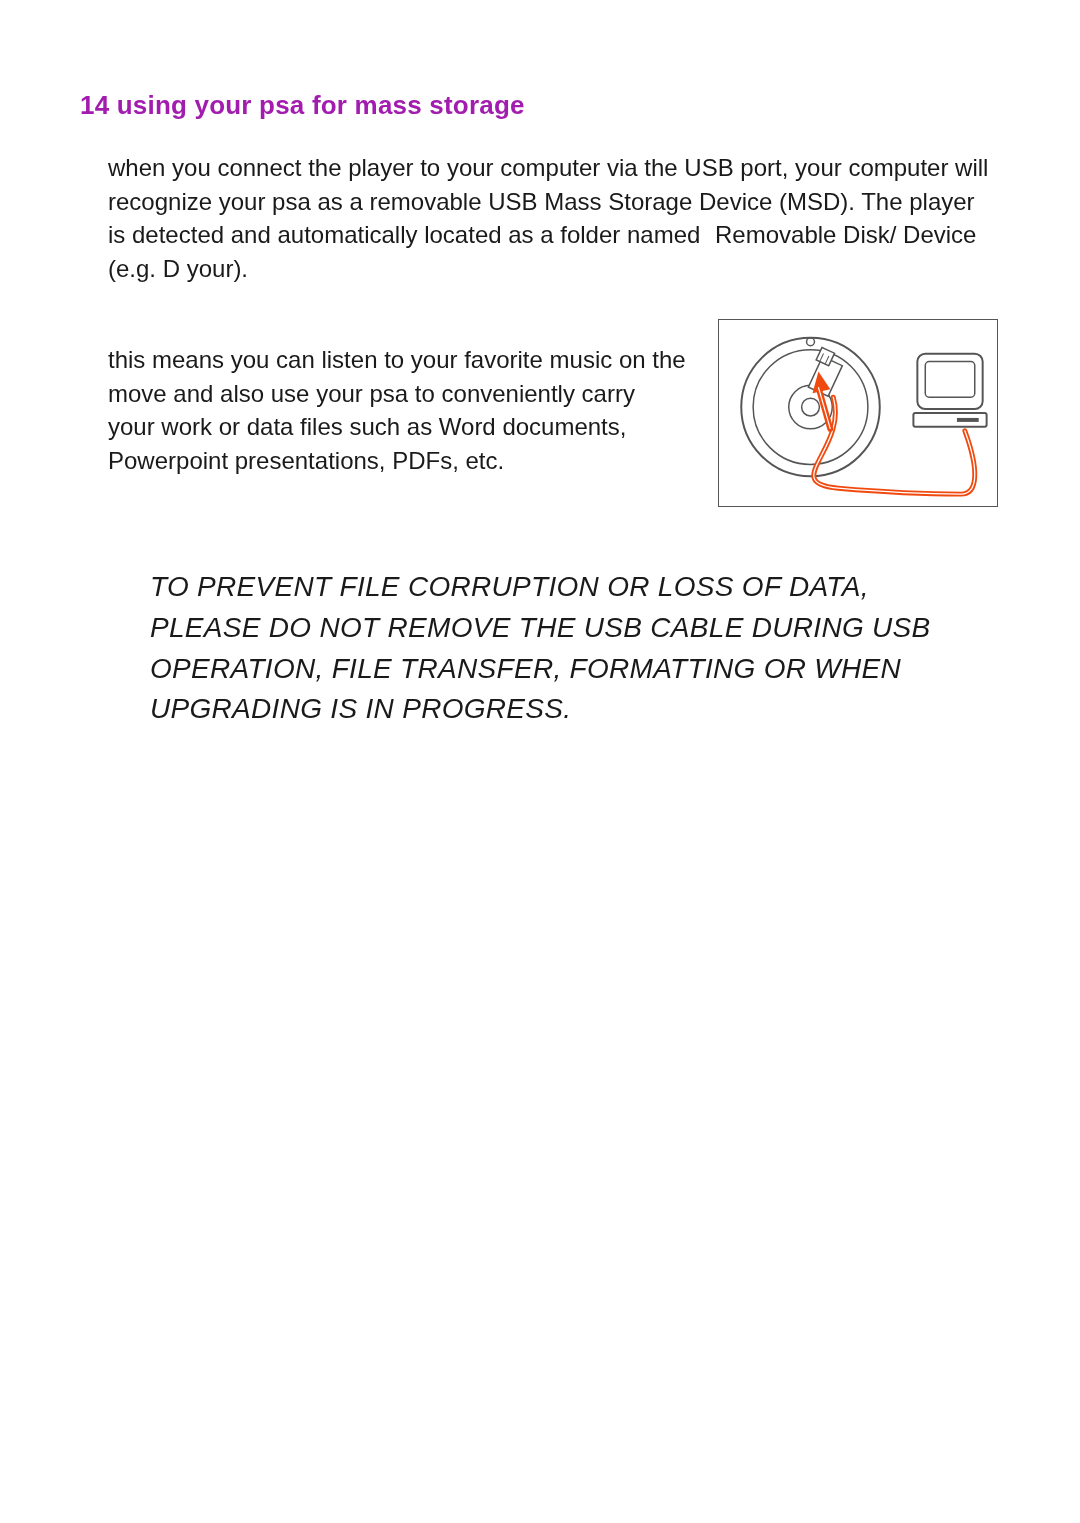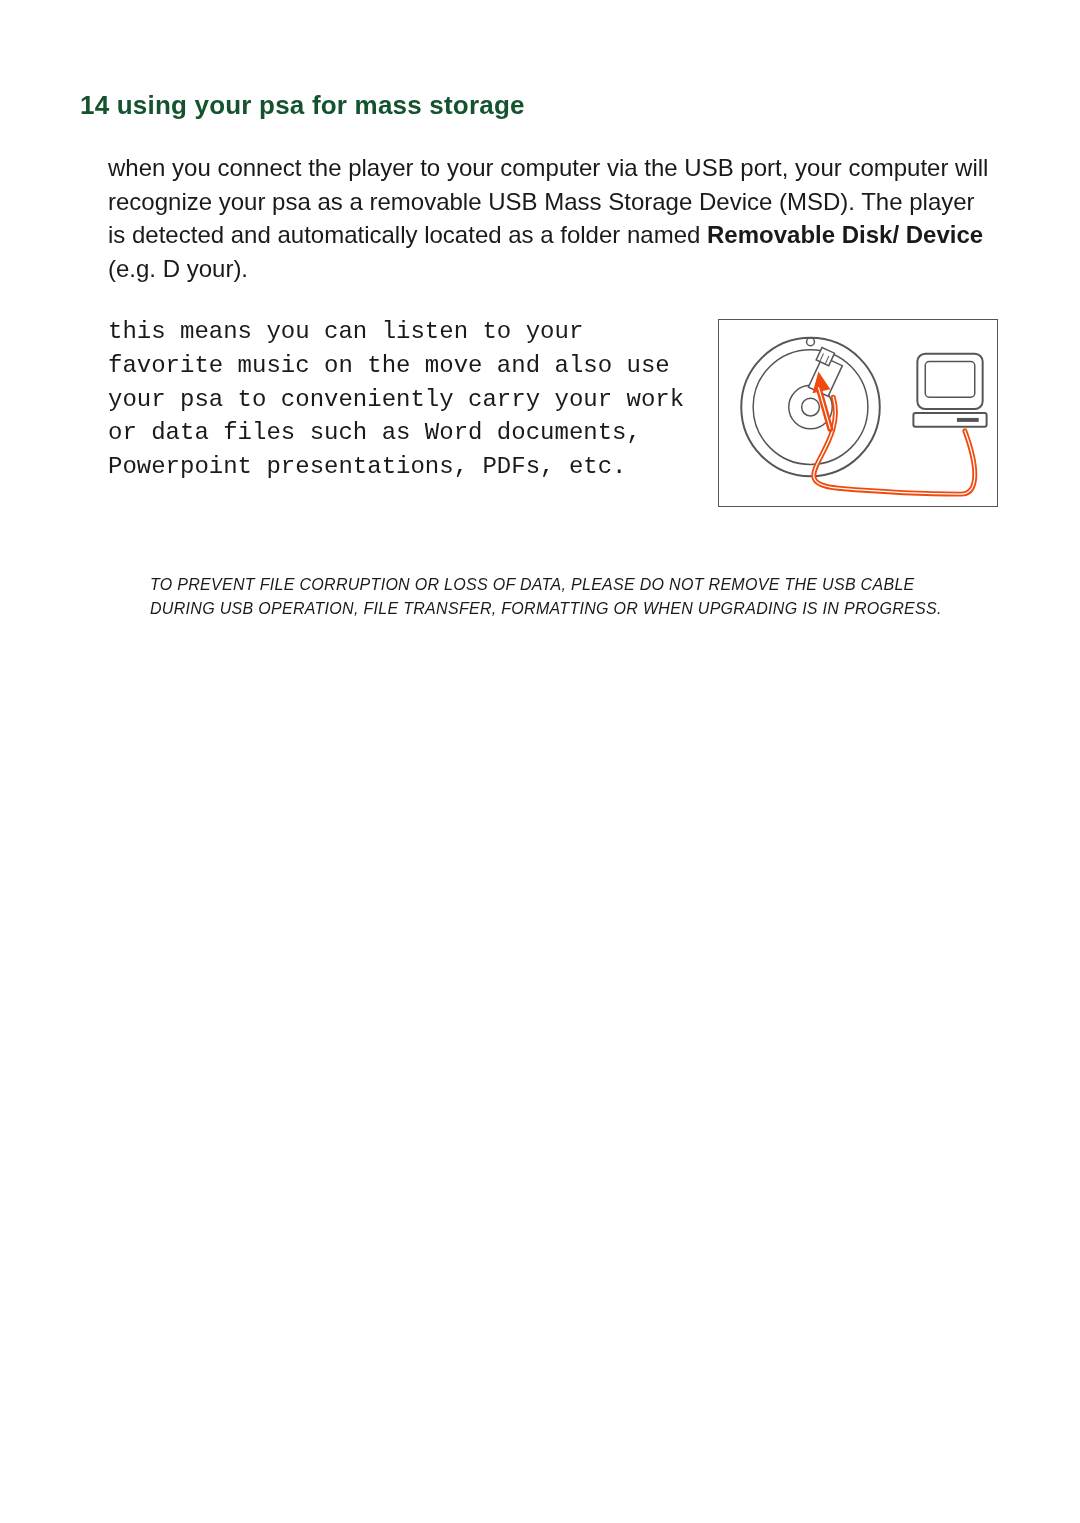--- a/index.html
+++ b/index.html
@@ -12,43 +12,43 @@
   }
   .page {
     box-sizing: border-box;
     width: 1080px;
     min-height: 1523px;
     padding: 90px 80px 90px 80px;
   }
   .section-heading {
     font-weight: 700;
     font-size: 26px;
-    color: #14532d;
+    color: #a21caf;
     margin: 0 0 30px 0;
     letter-spacing: 0.2px;
     font-stretch: condensed;
   }
   .body-text {
     margin-left: 28px;
     margin-right: 2px;
   }
   .para {
     font-size: 24px;
     line-height: 1.4;
     margin: 0 0 30px 0;
     font-weight: 400;
   }
   .bold {
-    font-weight: 700;
+    font-weight: 400;
+    margin-left: 8px;
   }
   .two-col {
     display: flex;
     gap: 30px;
-    align-items: flex-start;
-    font-family: Liberation Mono, monospace;
+    align-items: flex-end;
   }
   .two-col .col-text {
     flex: 1 1 auto;
   }
   .two-col .col-fig {
     flex: 0 0 280px;
     margin-top: 4px;
   }
   .fig-box {
     border: 1px solid #555;
@@ -64,21 +64,21 @@
     margin-top: 60px;
   }
   .important-title {
     font-size: 30px;
     font-weight: 400;
     letter-spacing: 1px;
     margin: 0 0 26px 0;
     font-stretch: condensed;
   }
   .important-para {
-    font-size: 16px;
+    font-size: 28px;
     font-style: italic;
     line-height: 1.45;
     margin: 0 0 30px 0;
     letter-spacing: 0.3px;
   }
   .wave-icon {
     display: inline-block;
     vertical-align: middle;
     margin: 0 6px;
   }

